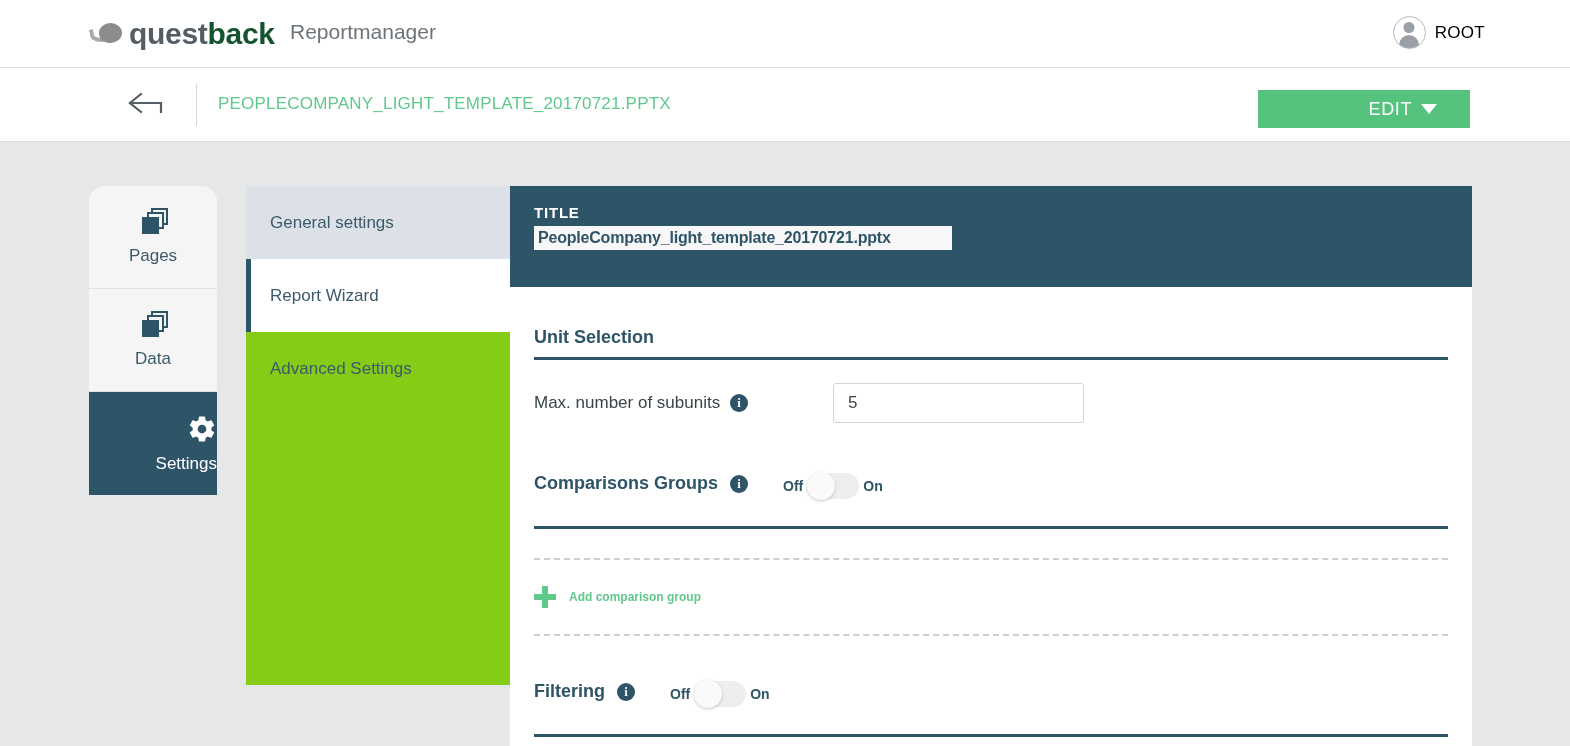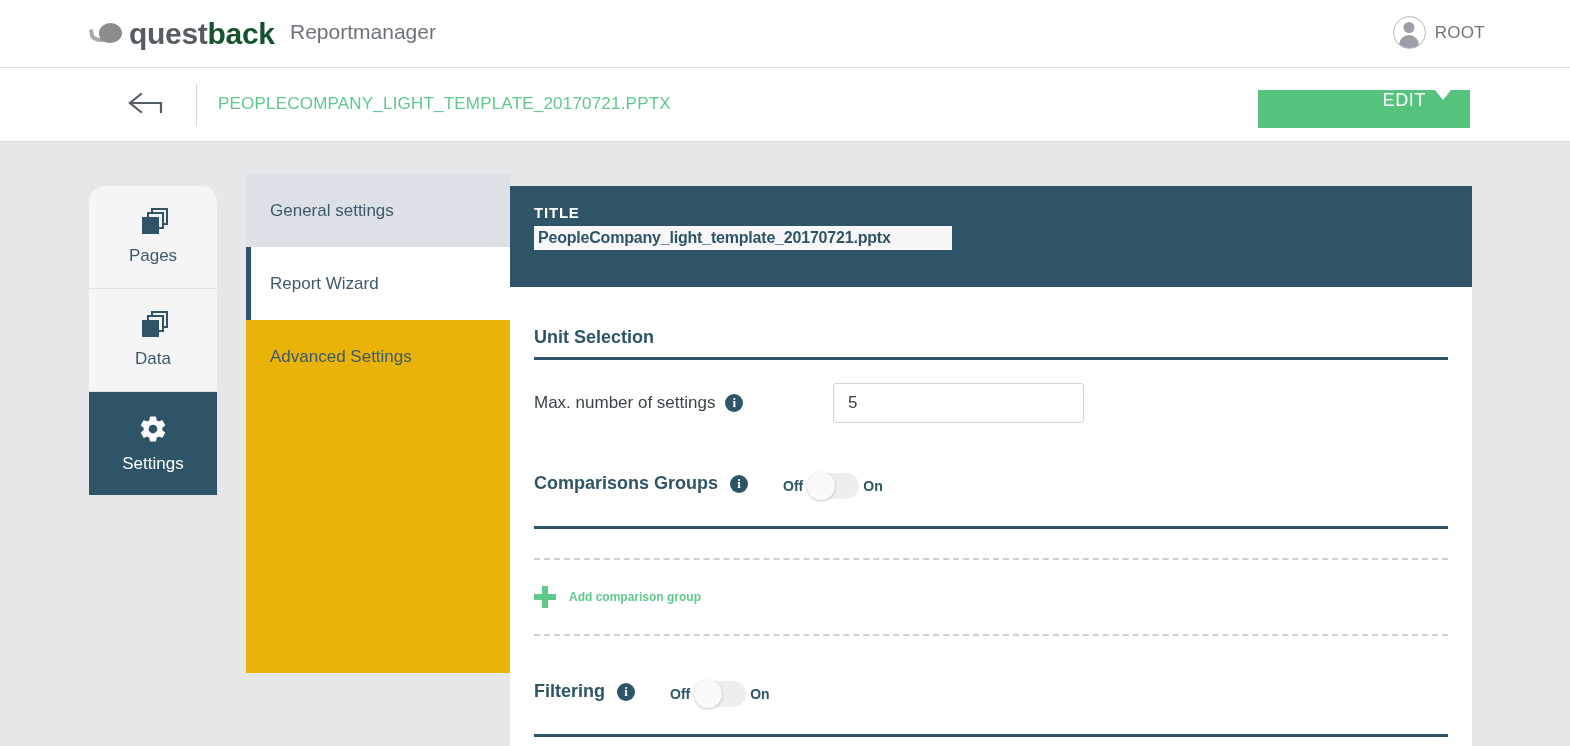--- a/index.html
+++ b/index.html
@@ -107,21 +107,21 @@
   .avatar .body {
     position: absolute;
     left: 50%; top: 18px;
     transform: translateX(-50%);
     width: 20px; height: 16px;
     border-radius: 10px 10px 0 0;
     background: #9aa0a5;
   }
   .user-name {
     font-size: 17px;
-    color: #737373;
+    color: #000000;
     letter-spacing: 0.3px;
   }
 
   
   .subbar {
     position: absolute;
     top: 68px; left: 0;
     width: 1570px;
     height: 74px;
     background: #ffffff;
@@ -163,23 +163,24 @@
     top: 22px;
     width: 212px;
     height: 38px;
     background: #55c27e;
     color: #ffffff;
     border: none;
     font-family: "Liberation Sans", sans-serif;
     font-size: 18px;
     letter-spacing: 0.6px;
     text-align: right;
-    padding-right: 19px;
-    cursor: pointer;
-    display: flex;
+    padding-right: 33px;
+    cursor: pointer;
+    display: flex;
+    align-items: center;
     justify-content: flex-end;
     gap: 9px;
   }
   .edit-caret {
     display: inline-block;
     width: 0; height: 0;
     border-left: 8px solid transparent;
     border-right: 8px solid transparent;
     border-top: 10px solid #ffffff;
   }
@@ -200,20 +201,21 @@
     align-items: center;
     justify-content: center;
     gap: 10px;
     cursor: pointer;
     border-bottom: 1px solid #e2e2e2;
   }
   .nav-item:last-child { border-bottom: none; }
   .nav-item.active {
     background: #2e5468;
     border-bottom: none;
+    align-items: flex-end;
   }
   .nav-label {
     font-size: 17px;
     color: #3c5a6b;
   }
   .nav-item.active .nav-label { color: #ffffff; }
 
   
   .icon-pages { position: relative; width: 30px; height: 28px; }
   .icon-pages i {
@@ -225,24 +227,24 @@
   .icon-pages i.p3 { width: 17px; height: 17px; right: 0;  top: 0; }
   .icon-pages i.p2 { width: 17px; height: 17px; right: 4px; top: 4px; background:#f5f5f5;}
   .icon-pages i.p1 { width: 17px; height: 17px; right: 9px; top: 9px; background: #2e5468; }
 
   .icon-gear svg { display: block; }
 
   
   .subnav {
     position: absolute;
     left: 246px;
-    top: 174px;
+    top: 186px;
     width: 264px;
     height: 499px;
-    background: #eab308;
+    background: #84cc16;
   }
   .subnav-item {
     height: 73px;
     display: flex;
     align-items: center;
     padding-left: 24px;
     font-size: 17px;
     color: #3c5a6b;
     cursor: pointer;
   }
@@ -509,21 +511,21 @@
     <div class="title-label">TITLE</div>
     <input class="title-input" type="text" value="PeopleCompany_light_template_20170721.pptx" style="">
   </div>
 
   <div class="panel-body">
 
     <div class="section-head">Unit Selection</div>
 
     <div class="field-row">
       <span class="field-label">
-        <span>Max. number of settings</span>
+        <span>Max. number of subunits</span>
         <span class="info-icon">i</span>
       </span>
       <input class="num-input" type="text" value="5" style="">
     </div>
 
     <div class="spacer-28"></div>
 
     <div class="toggle-section">
       <div class="toggle-row">
         <span class="toggle-title">

